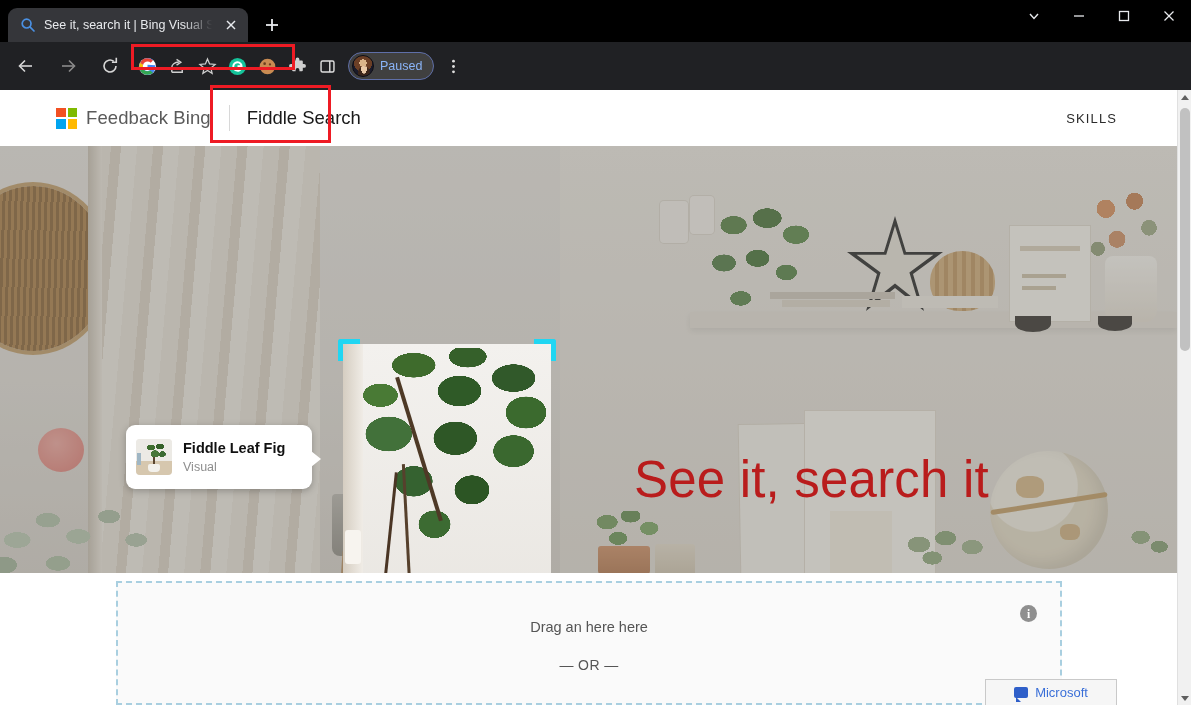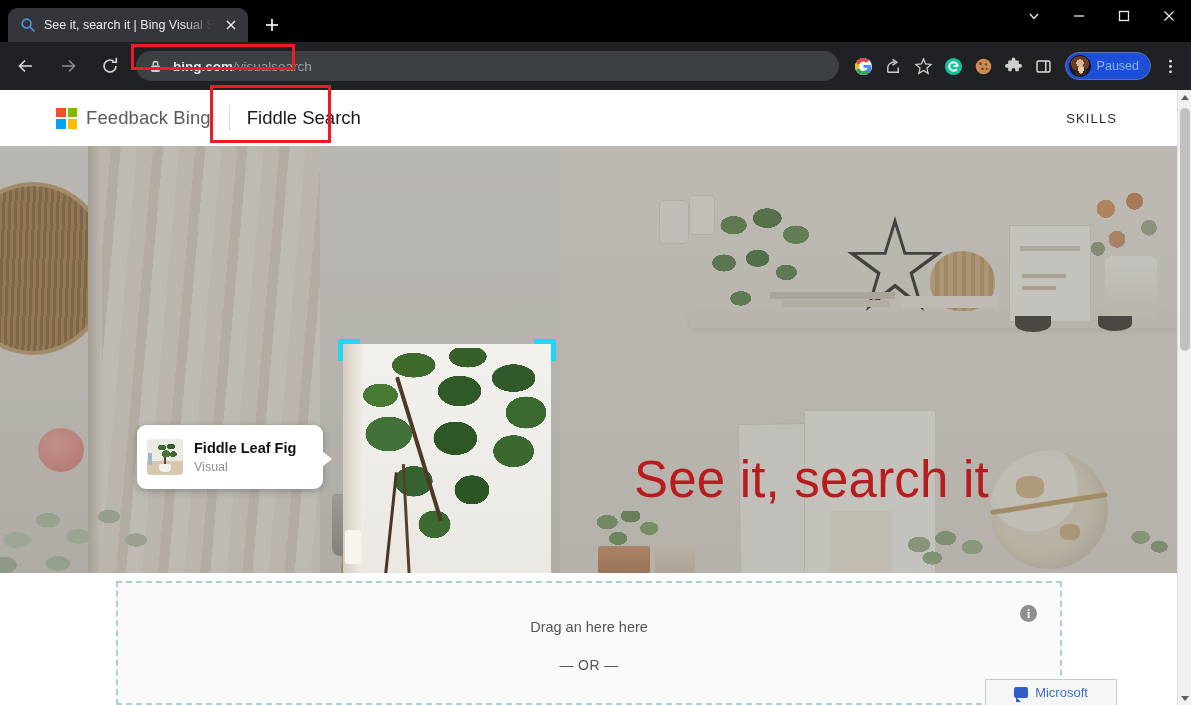--- a/index.html
+++ b/index.html
@@ -38,21 +38,21 @@
     position:relative; min-width:0;
   }
   .lock { width:15px; height:15px; flex:0 0 15px; margin-right:10px; position:relative; }
   .urlwrap { font-size:13.5px; white-space:nowrap; }
   .url-host { color:#e8eaed; font-weight:600; }
   .url-path { color:#9aa0a6; }
   .tb-icons { display:flex; align-items:center; gap:0px; }
   .tb-icon { width:30px; height:30px; display:flex; align-items:center; justify-content:center; position:relative; }
   .profile-pill {
     display:flex; align-items:center; gap:6px; height:28px; padding:0 11px 0 3px;
-    border:1px solid #5f6fa8; border-radius:15px; margin:0 4px 0 6px; background:#1d4ed8;
+    border:1px solid #5f6fa8; border-radius:15px; margin:0 4px 0 6px; background:#404040;
   }
   .avatar {
     width:22px; height:22px; border-radius:50%; overflow:hidden; flex:0 0 22px;
     background:radial-gradient(circle at 50% 35%, #d9b48a 0 22%, #6b3f26 23% 55%, #1b1b2a 56% 100%);
     border:1px solid #0d0d14; position:relative;
   }
   .avatar:after{
     content:""; position:absolute; left:5px; top:10px; width:12px; height:14px;
     background:radial-gradient(ellipse at 50% 0%, #e8c9a8 0 38%, #3a2419 39% 100%);
     border-radius:50% 50% 40% 40%;
@@ -86,21 +86,21 @@
 
   .selection {
     position:absolute; left:343px; top:198px; width:208px; height:282px; z-index:5;
   }
   .sel-clear { position:absolute; inset:0; overflow:hidden; }
   .corner { position:absolute; width:22px; height:22px; z-index:7; }
   .corner.tl { left:-5px; top:-5px; border-left:5px solid #20d6f2; border-top:5px solid #20d6f2; border-radius:3px 0 0 0; }
   .corner.tr { right:-5px; top:-5px; border-right:5px solid #20d6f2; border-top:5px solid #20d6f2; border-radius:0 3px 0 0; }
 
   .card {
-    position:absolute; left:137px; top:279px; width:186px; height:64px; z-index:9;
+    position:absolute; left:126px; top:279px; width:186px; height:64px; z-index:9;
     background:#fff; border-radius:9px; display:flex; align-items:center; gap:11px;
     padding:0 10px; box-shadow:0 2px 7px rgba(0,0,0,.25);
   }
   .card:after {
     content:""; position:absolute; right:-9px; top:26px;
     border-top:8px solid transparent; border-bottom:8px solid transparent; border-left:10px solid #fff;
   }
   .card-thumb { width:36px; height:36px; border-radius:4px; flex:0 0 36px; overflow:hidden; position:relative; background:#efece7; }
   .card-title { font-size:14.5px; font-weight:bold; color:#111; line-height:1.15; }
   .card-sub { font-size:12.5px; color:#8e8e8e; margin-top:3px; }
@@ -210,31 +210,20 @@
         <polyline points="11,4.5 16.5,10 11,15.5" fill="none" stroke="#8b8b8b" stroke-width="1.6"></polyline>
       </svg>
     </div>
     <div class="navbtn">
       <svg width="20" height="20" viewBox="0 0 20 20">
         <path d="M16,10 a6,6 0 1,1 -2.2,-4.6" fill="none" stroke="#d6d6d6" stroke-width="1.6"></path>
         <polyline points="16.3,1.8 16.3,6.2 11.9,6.2" fill="none" stroke="#d6d6d6" stroke-width="1.6"></polyline>
       </svg>
     </div>
 
-    <div class="omnibox">
-      <span class="lock">
-        <svg width="15" height="15" viewBox="0 0 15 15">
-          <rect x="3.2" y="6.4" width="8.6" height="6.6" rx="1.2" fill="#cfcfcf"></rect>
-          <path d="M5.2,6.4 v-1.6 a2.3,2.3 0 0,1 4.6,0 v1.6" fill="none" stroke="#cfcfcf" stroke-width="1.4"></path>
-        </svg>
-      </span>
-      <span class="urlwrap">
-        <span class="url-host">bing.com</span><span class="url-path">/visualsearch</span>
-      </span>
-    </div>
 
     <div class="tb-icons">
       <div class="tb-icon">
         <svg width="19" height="19" viewBox="0 0 20 20">
           <circle cx="10" cy="10" r="9" fill="#fff"></circle>
           <path d="M10 8.2v3.2h4.5c-.2 1.1-1.5 3.3-4.5 3.3a5.5 5.5 0 1 1 0-11 4.9 4.9 0 0 1 3.4 1.3l2.3-2.2A8.6 8.6 0 0 0 10 1.4 8.6 8.6 0 1 0 10 18.6c5 0 8.3-3.5 8.3-8.4 0-.6-.1-1.1-.2-1.6z" fill="#4285f4"></path>
           <path d="M10 1.4a8.6 8.6 0 0 0-7.7 4.7l3 2.3A5.1 5.1 0 0 1 10 4.7a4.9 4.9 0 0 1 3.4 1.3l2.3-2.2A8.6 8.6 0 0 0 10 1.4z" fill="#ea4335"></path>
           <path d="M10 18.6c2.3 0 4.3-.8 5.7-2.1l-2.8-2.2a5.3 5.3 0 0 1-2.9.8 5.1 5.1 0 0 1-4.8-3.5l-3 2.3A8.6 8.6 0 0 0 10 18.6z" fill="#34a853"></path>
           <path d="M2.3 6.1A8.6 8.6 0 0 0 1.4 10c0 1.4.3 2.7.9 3.9l3-2.3a5.2 5.2 0 0 1 0-3.2z" fill="#fbbc05"></path>
         </svg>

